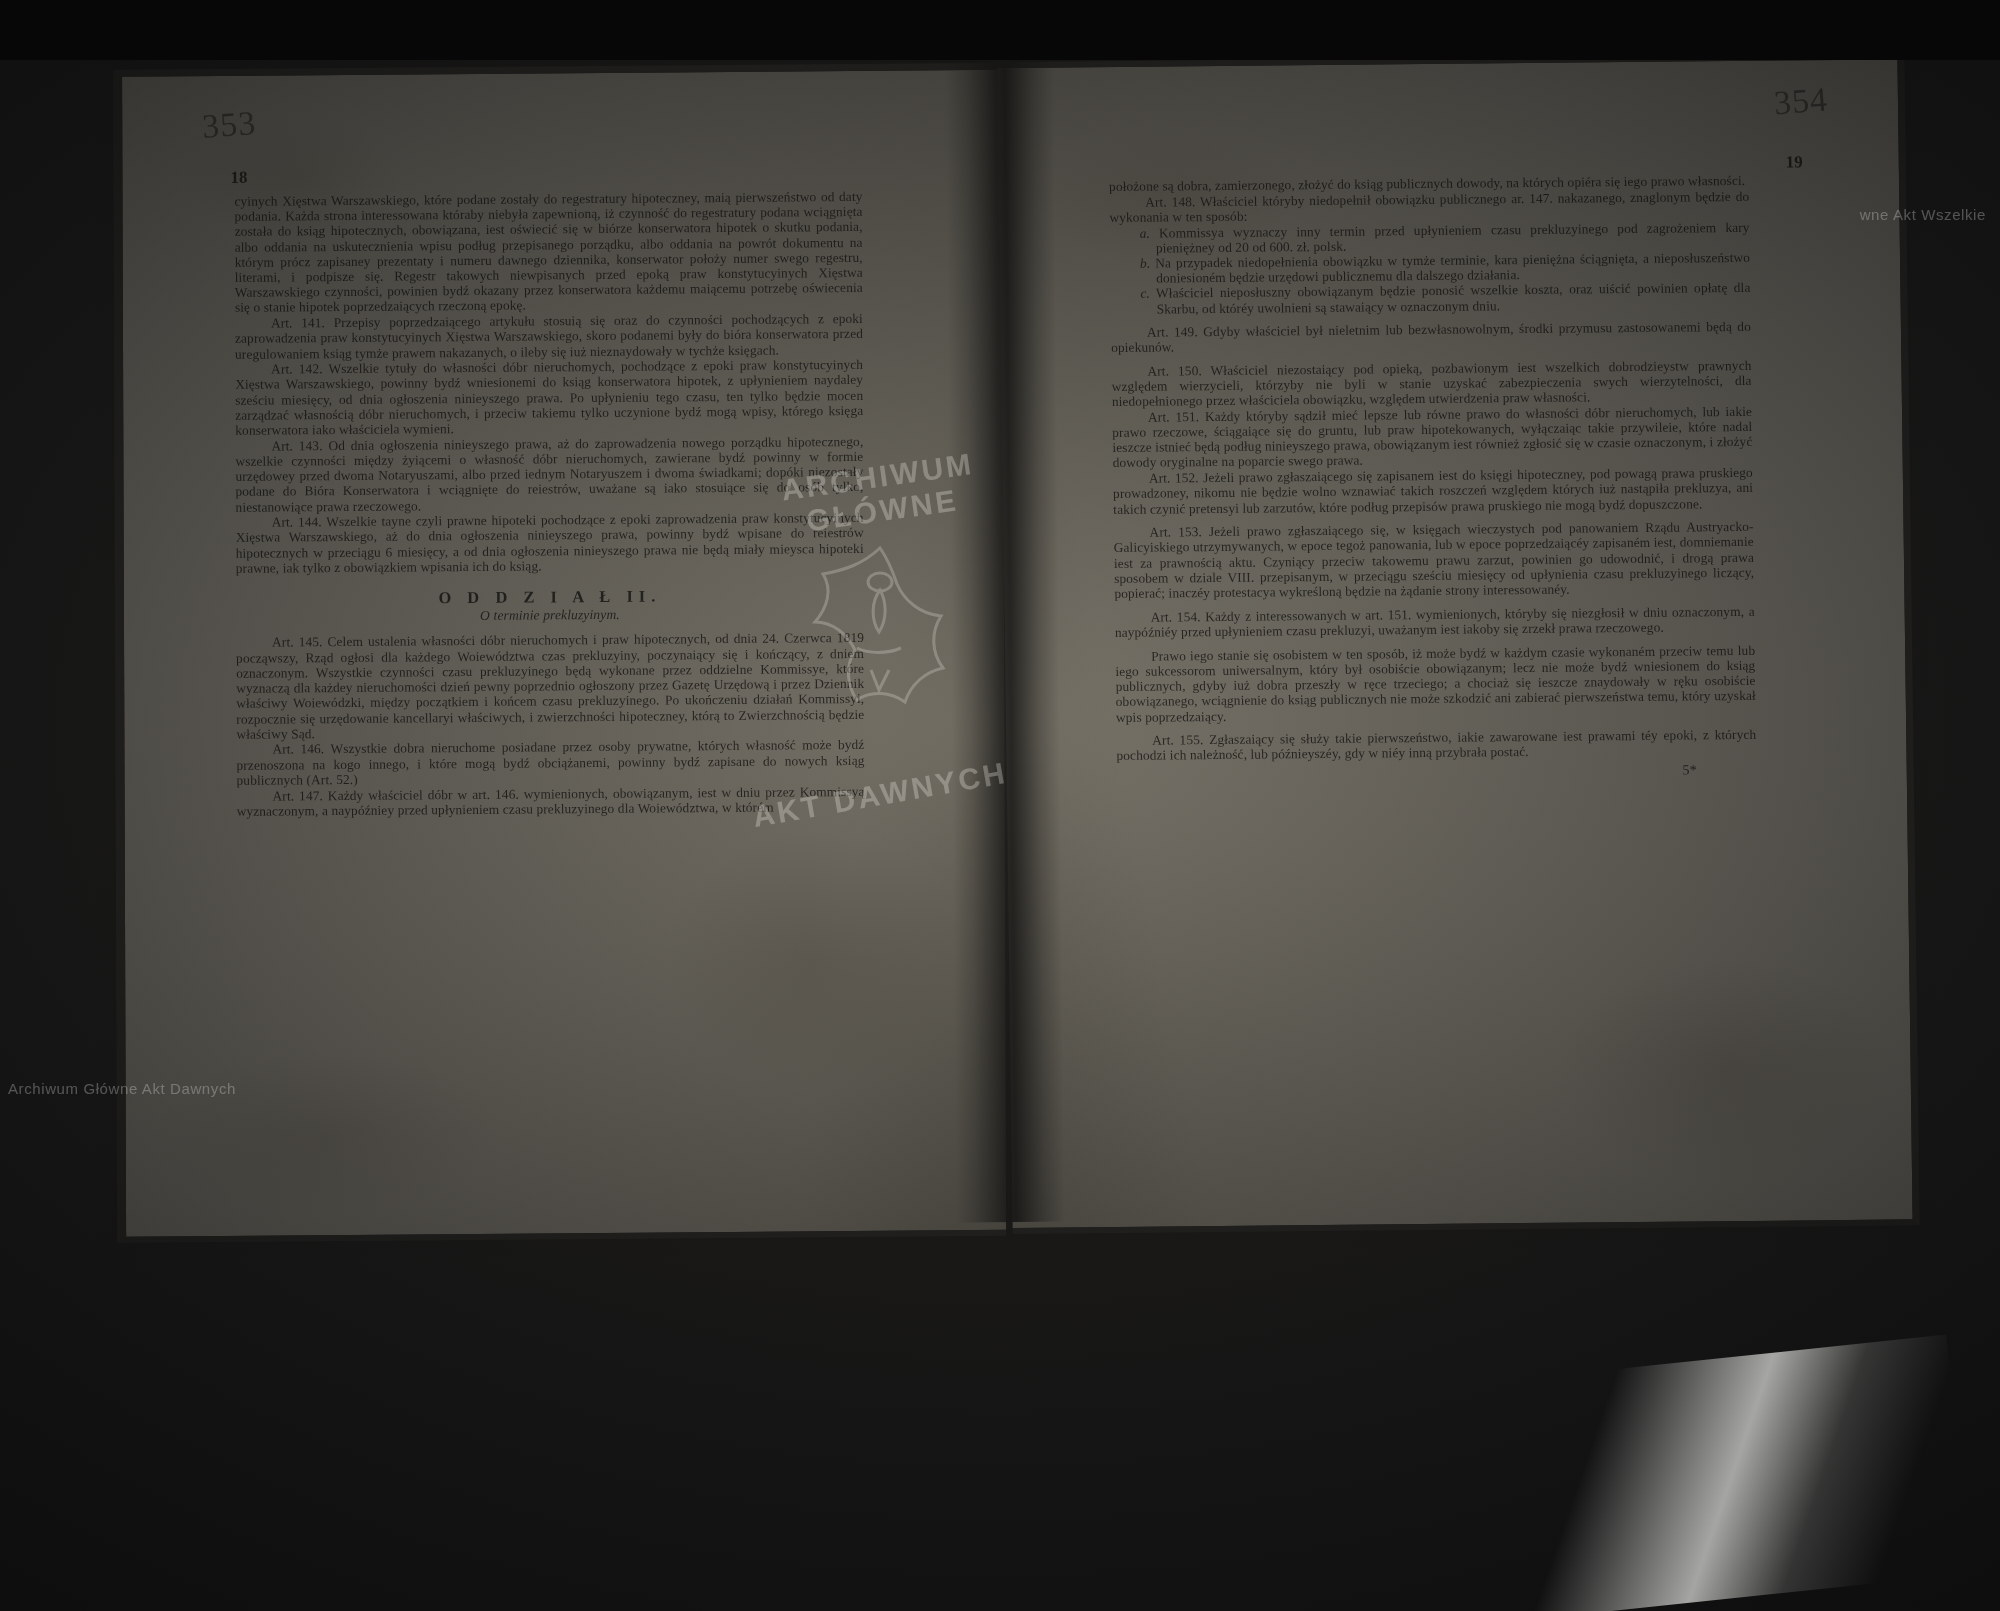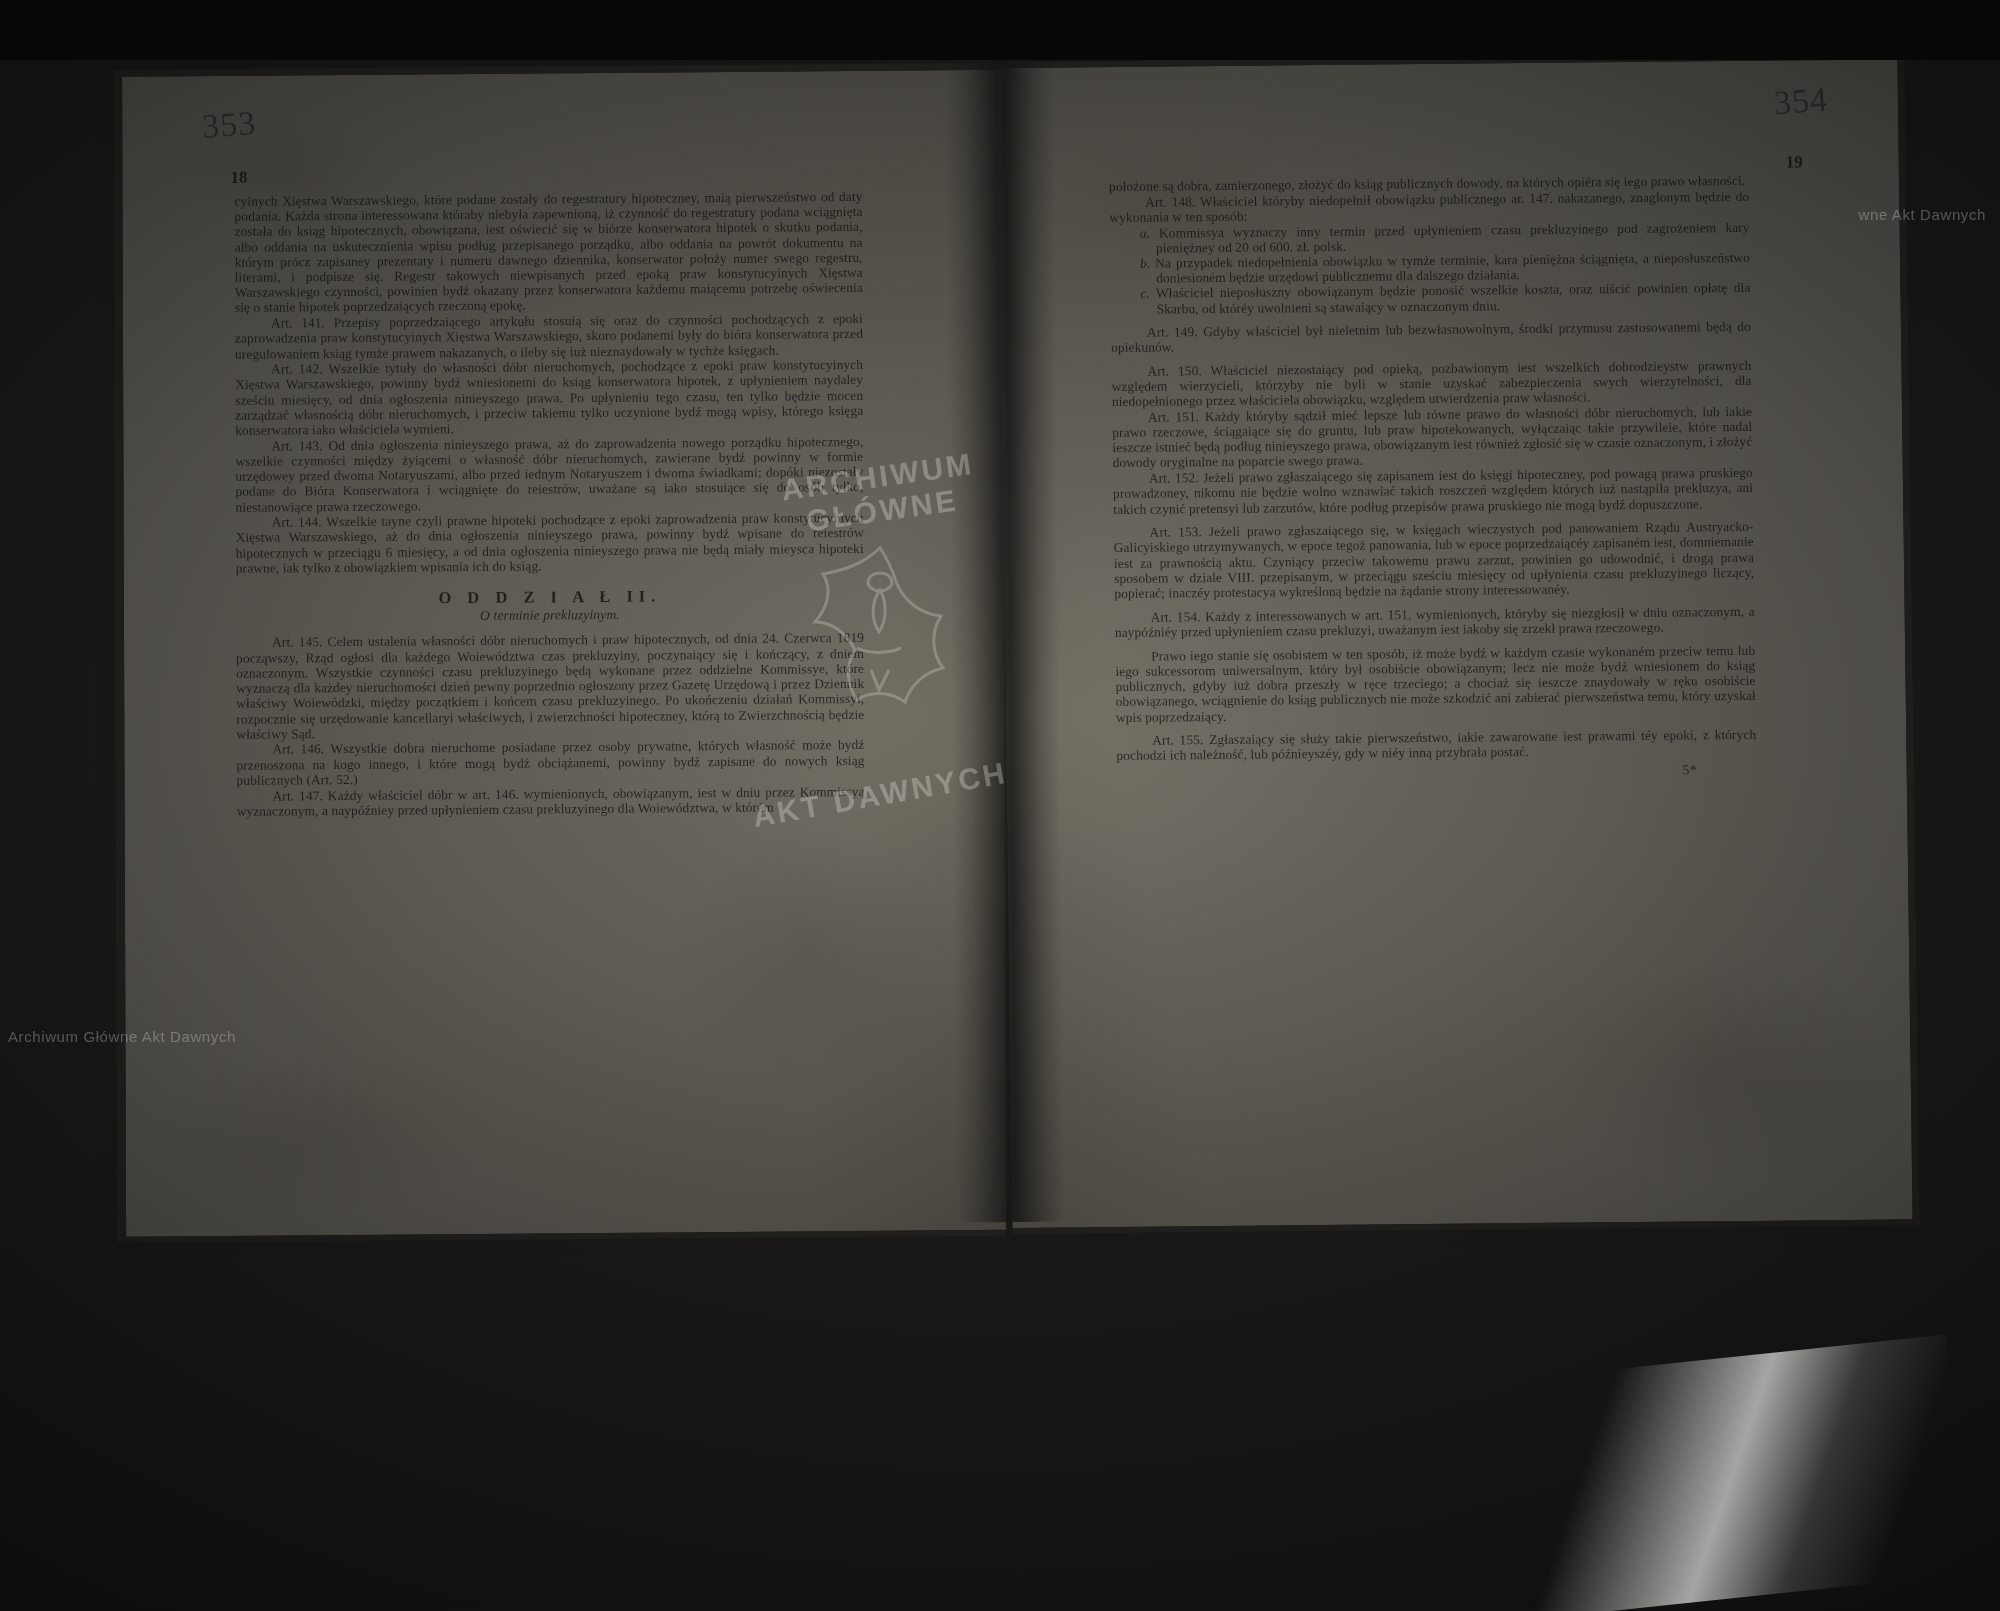--- a/index.html
+++ b/index.html
@@ -168,21 +168,21 @@
   
   .wm {
     position: absolute;
     color: rgba(235,235,235,0.30);
     font-family: "Liberation Sans", sans-serif;
     font-size: 15px;
     letter-spacing: 0.6px;
     pointer-events: none;
     z-index: 9;
   }
-  .wm1 { left: 8px; top: 1028px; }
+  .wm1 { left: 8px; top: 1080px; }
   .wm2 { right: 14px; top: 206px; }
   .wm-logo {
     position: absolute;
     left: 880px;
     top: 460px;
     width: 330px;
     height: 360px;
     transform: translateX(-50%);
     z-index: 8;
     pointer-events: none;
@@ -305,21 +305,21 @@
         <div class="gap"></div>
         <p>Art. 155. Zgłaszaiący się służy takie pierwszeństwo, iakie zawarowane iest prawami téy epoki, z których pochodzi ich należność, lub późnieyszéy, gdy w niéy inną przybrała postać.</p>
         <div class="endmark">5*</div>
       </div>
     </div>
 
     <div class="gutter"></div>
   </div>
 
   <div class="wm wm1">Archiwum Główne Akt Dawnych</div>
-  <div class="wm wm2">wne Akt Dawnych</div>
+  <div class="wm wm2">wne Akt Wszelkie</div>
 
   <div class="wm-logo">
     <div class="arc-top">ARCHIWUM GŁÓWNE</div>
     <svg width="210" height="220" viewBox="0 0 210 220">
       <g fill="none" stroke="#efece4" stroke-width="3" opacity="0.85">
         <path d="M105 18 C 88 34, 70 40, 48 44 C 58 60, 52 78, 40 92 C 58 92, 72 104, 80 120 C 70 136, 72 156, 82 170 C 96 160, 116 162, 130 172 C 136 154, 150 142, 168 138 C 156 122, 156 102, 166 86 C 146 84, 130 72, 122 54 C 118 42, 112 28, 105 18 Z"></path>
         <path d="M105 60 C 96 72, 96 90, 104 102 C 112 90, 112 72, 105 60 Z"></path>
         <path d="M82 118 C 94 124, 112 124, 126 118"></path>
         <path d="M96 140 L 104 160 L 114 140"></path>
         <ellipse cx="105" cy="52" rx="12" ry="9"></ellipse>

